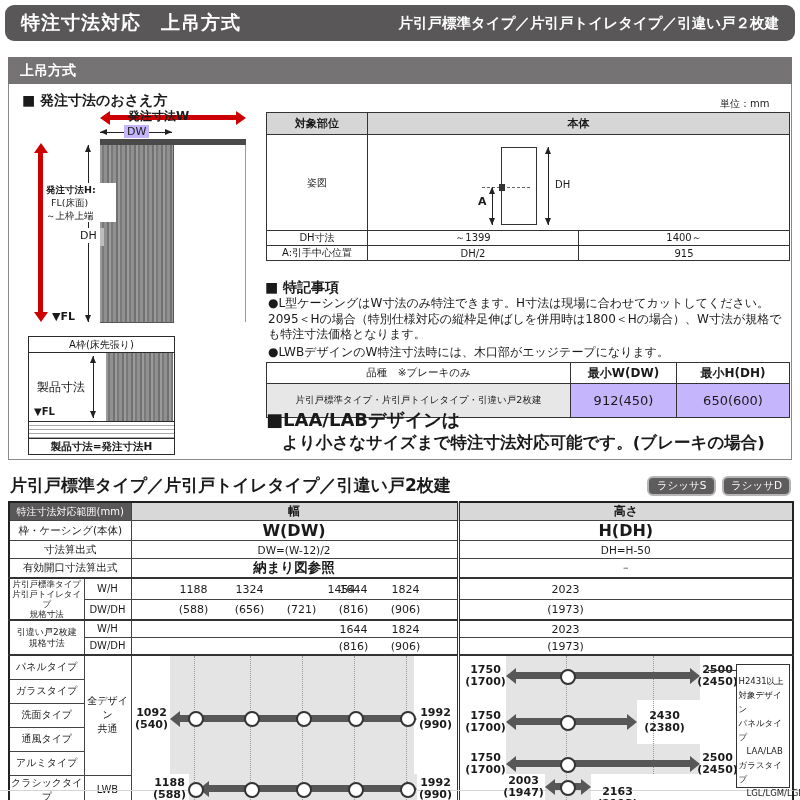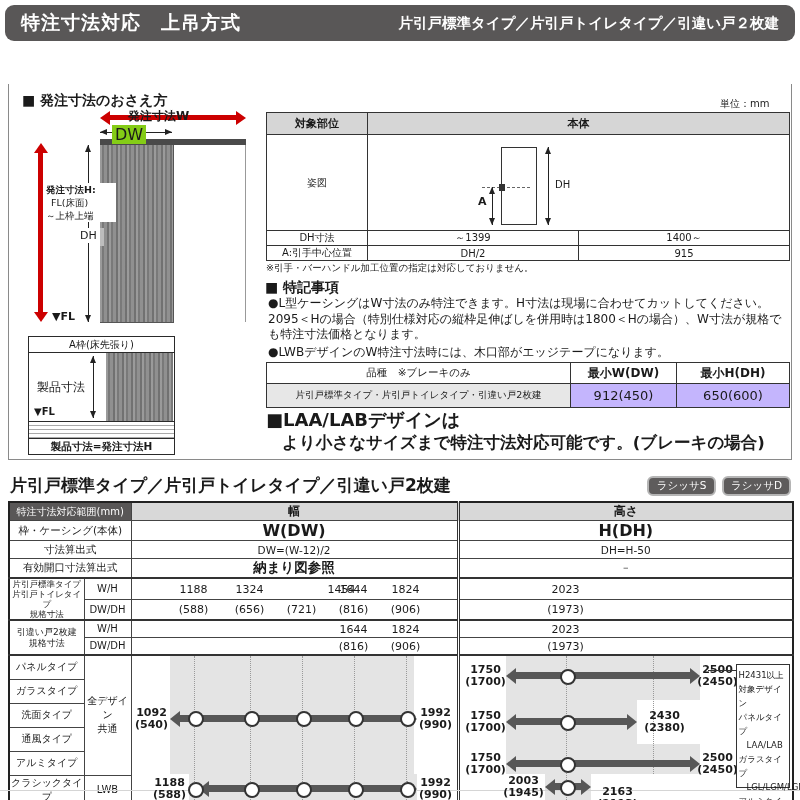--- a/index.html
+++ b/index.html
@@ -56,45 +56,46 @@
   .btab .med{font-size:13.5px;font-weight:bold;}
   .btab .sm{font-size:10.5px;}
   .btab .g1{font-size:8.5px;line-height:10px;}
   .btab .g2{font-size:9px;line-height:11px;}
   .btab .numcell{position:relative;}
   .btab .pnum{position:absolute;top:50%;transform:translate(-50%,-50%);font-size:11px;white-space:nowrap;}
   .btab .hcol{border-left:3px double #333;}
   .btab tr.sep > td{border-top:2px solid #333;}
   .btab .chartcell{position:relative;padding:0;}
   .notebox{position:absolute;border:1px solid #333;background:#fff;font-size:8.5px;line-height:14px;
-           text-align:left;padding:3px 2px;box-sizing:border-box;z-index:5;}
+           text-align:left;padding:9px 2px;box-sizing:border-box;z-index:5;}
   .notebox .ind{padding-left:8px;}
   .btn{position:absolute;width:69px;height:20px;background:#5e5c5c;border:2px solid #b5b5b5;border-radius:6px;
        color:#fff;font-size:10.5px;display:flex;align-items:center;justify-content:center;box-sizing:border-box;cursor:pointer;}
   .bullet{font-size:12px;line-height:15.5px;}
 </style>
 </head>
 <body>
 
 <div class="page">
 
   <div class="abs topbar">
     <span class="tl">特注寸法対応　上吊方式</span>
     <span class="tr">片引戸標準タイプ／片引戸トイレタイプ／引違い戸２枚建</span>
   </div>
 
+  <div class="abs secbar">上吊方式</div>
   <div class="abs secbox"></div>
 
   <div class="abs bh" style="left:22px;top:92px;">■ 発注寸法のおさえ方</div>
 
   <div class="abs rarrh" style="left:110px;top:115px;width:126px;"></div>
   <div class="abs" style="left:128px;top:108px;font-size:12px;font-weight:bold;z-index:2;">発注寸法W</div>
 
   <div class="abs dimh" style="left:100px;top:132px;width:72px;"></div>
-  <div class="abs" style="left:112px;top:125px;font-size:16px;background:#84cc16;padding:0 3px;z-index:2;">DW</div>
+  <div class="abs" style="left:124px;top:125px;font-size:11px;background:#c4b5fd;padding:0 3px;z-index:2;">DW</div>
 
   <div class="abs" style="left:100px;top:139px;width:146px;height:6px;background:#4a4a4a;"></div>
   <div class="abs wood" style="left:100px;top:145px;width:73px;height:177px;border-right:1px solid #555;"></div>
   <div class="abs" style="left:100px;top:228px;width:4px;height:18px;background:#bdbdbd;"></div>
   <div class="abs" style="left:245px;top:145px;width:1px;height:177px;background:#999;"></div>
   <div class="abs" style="left:100px;top:322px;width:74px;height:1px;background:#555;"></div>
 
   <div class="abs rarrv" style="left:38px;top:153px;height:159px;"></div>
   <div class="abs" style="left:46px;top:183px;width:70px;font-size:9.5px;line-height:13px;background:#fff;z-index:2;">
     <div style="font-weight:bold;">発注寸法H:</div>
@@ -148,41 +149,40 @@
       <td>～1399</td>
       <td>1400～</td>
     </tr>
     <tr style="height:15px;">
       <td>A:引手中心位置</td>
       <td>DH/2</td>
       <td>915</td>
     </tr>
   </tbody>
     </table>
-  <div class="abs" style="left:266px;top:262px;font-size:9.5px;">※引手・バーハンドル加工位置の指定は対応しておりません。</div>
 
   <div class="abs bh" style="left:265px;top:279px;">■ 特記事項</div>
   <div class="abs" style="left:268px;top:296px;width:520px;">
     <div class="bullet">●L型ケーシングはW寸法のみ特注できます。H寸法は現場に合わせてカットしてください。2095＜Hの場合（特別仕様対応の縦枠足伸ばしを併用時は1800＜Hの場合）、W寸法が規格でも特注寸法価格となります。</div>
     <div class="bullet" style="margin-top:2px;">●LWBデザインのW特注寸法時には、木口部がエッジテープになります。</div>
   </div>
 
   <table class="ktab" style="left:266px;top:362px;width:523px;">
     <colgroup>
         <col style="width:304px">
         <col style="width:106px">
         <col style="width:113px">
       </colgroup>
     <tbody>
         <tr style="height:21px;">
       <td style="font-size:10.5px;">品種　※ブレーキのみ</td>
       <td class="kh">最小W(DW)</td>
       <td class="kh">最小H(DH)</td>
     </tr>
-    <tr style="height:24px;border-radius:6px;">
+    <tr style="height:34px;border-radius:6px;">
       <td class="kd" style="font-size:9.5px;">片引戸標準タイプ・片引戸トイレタイプ・引違い戸2枚建</td>
       <td class="knum">912(450)</td>
       <td class="knum">650(600)</td>
     </tr>
   </tbody>
     </table>
 
   <div class="abs" style="left:266px;top:408px;font-size:18px;font-weight:bold;">■LAA/LABデザインは</div>
   <div class="abs" style="left:282px;top:432px;font-size:16.5px;font-weight:bold;">より小さなサイズまで特注寸法対応可能です。(ブレーキの場合)</div>
 
@@ -350,21 +350,21 @@
           <div>(1700)</div>
         </div>
         <div class="num" style="left:258px;top:108px;">
           <div>2500</div>
           <div>(2450)</div>
         </div>
         <div class="garr" style="left:95px;top:127px;width:26px;"></div>
         <div class="dot" style="left:100px;top:124px;"></div>
         <div class="num" style="left:64px;top:131px;">
           <div>2003</div>
-          <div>(1945)</div>
+          <div>(1947)</div>
         </div>
         <div class="num" style="left:158px;top:142px;">
           <div>2163</div>
           <div>(2113)</div>
         </div>
         <div style="position:absolute;left:248px;top:14px;width:28px;height:1px;background:#333;z-index:5;"></div>
         <div class="notebox" style="left:276px;top:8px;width:54px;height:124px;">
           <div>H2431以上</div>
           <div>対象デザイン</div>
           <div>パネルタイプ</div>

